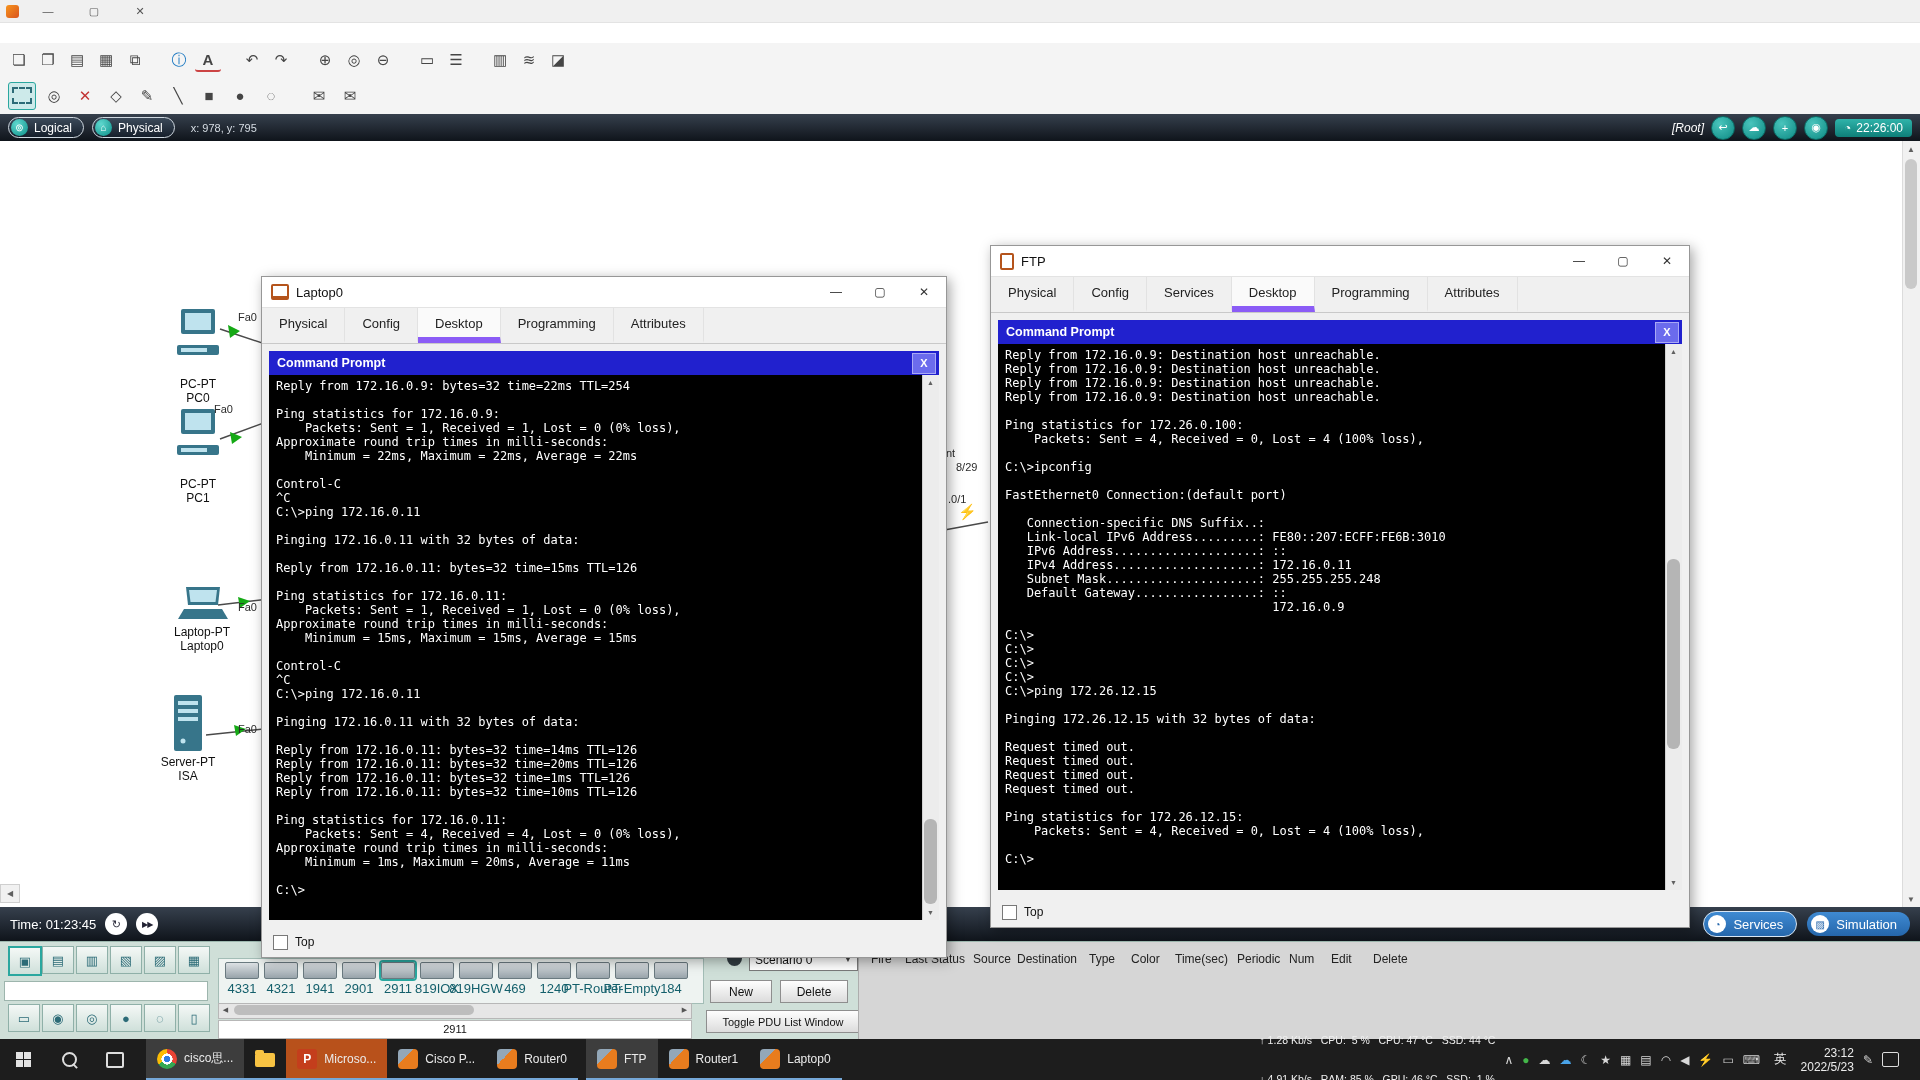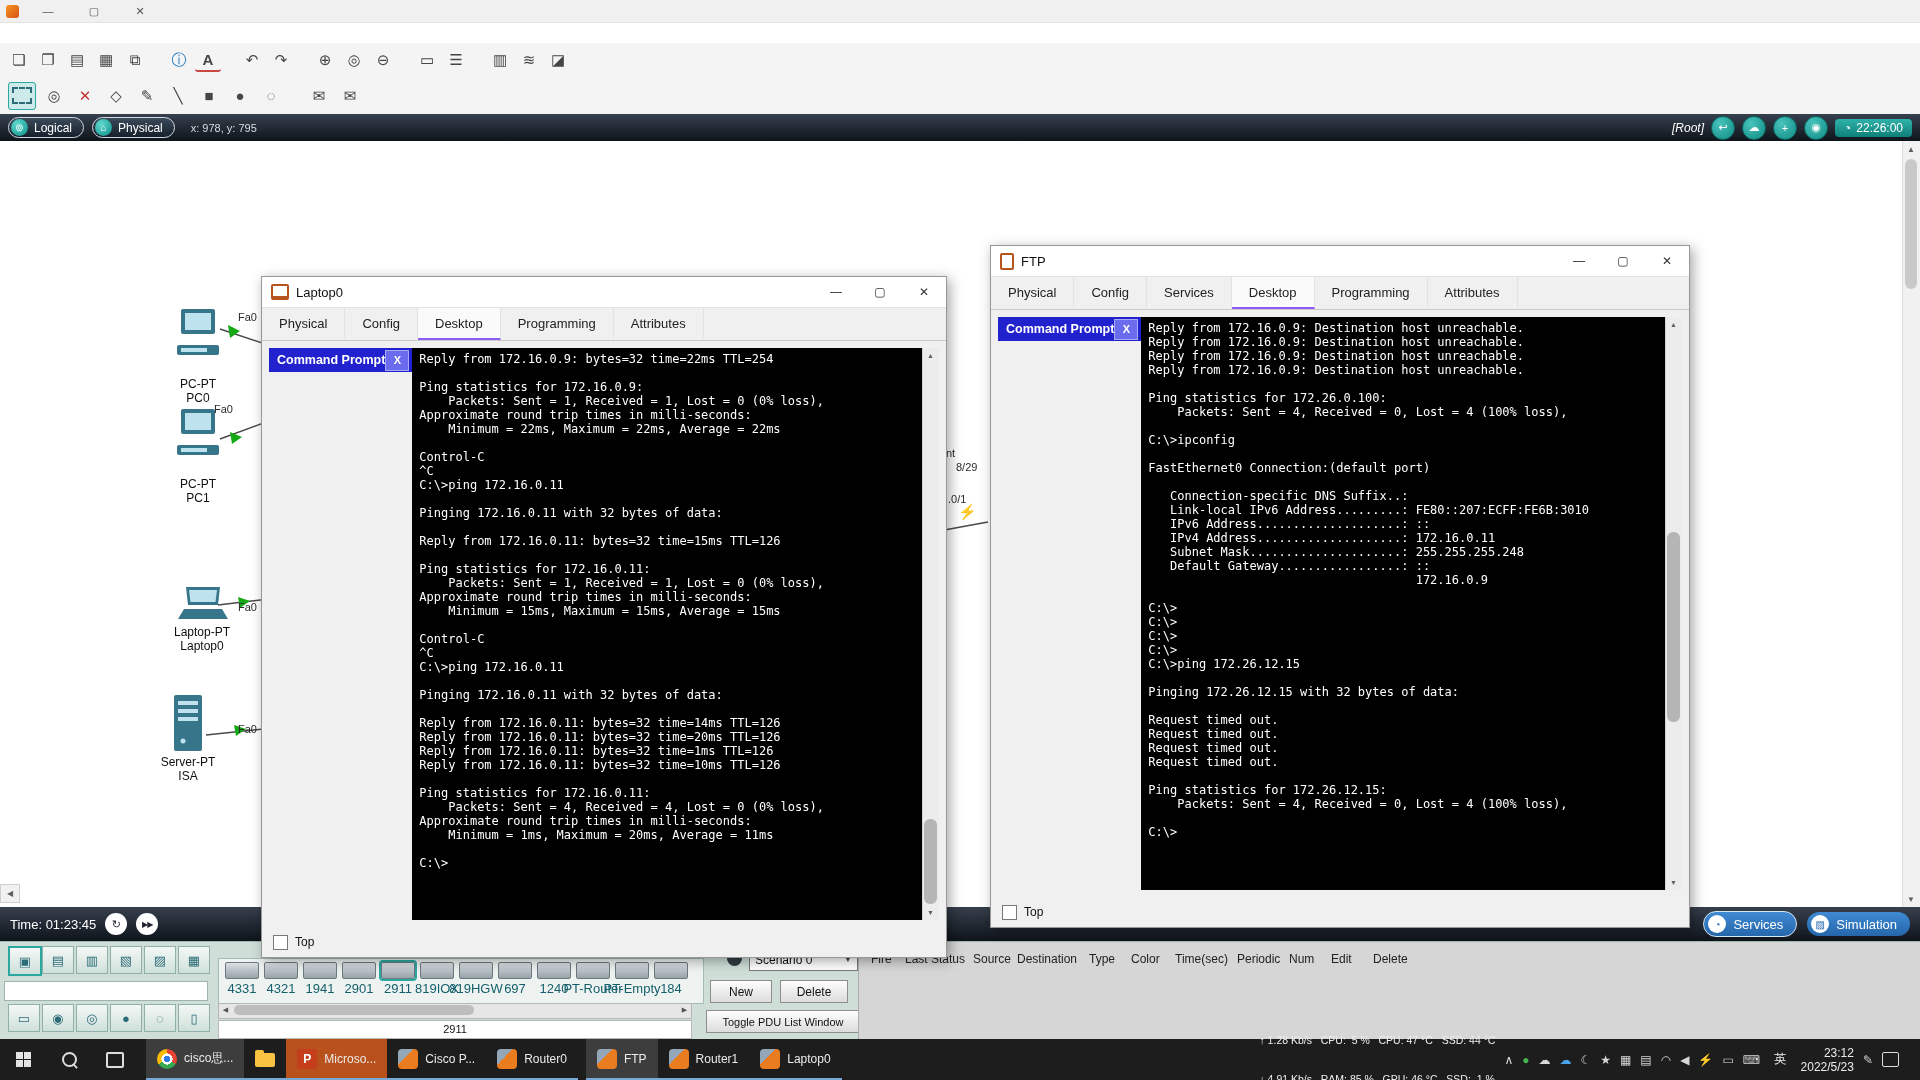--- a/index.html
+++ b/index.html
@@ -66,22 +66,22 @@
           box-shadow:3px 3px 12px rgba(0,0,0,.35);z-index:10;}
   .dlg-titlebar{height:30px;background:#fff;display:flex;align-items:center;padding-left:9px;gap:7px;
           border-bottom:1px solid #e3e3e3;flex:none;}
   .dlg-title{font-size:13px;color:#111;flex:1;}
   .dlg-controls{display:flex;height:100%;}
   .dlg-controls .wc{width:44px;display:flex;align-items:center;justify-content:center;font-size:12px;color:#333;}
   .mini-laptop{width:14px;height:10px;border:2px solid #b5541c;border-bottom-width:4px;border-radius:2px;flex:none;}
   .mini-server{width:10px;height:13px;border:2px solid #b5541c;border-radius:2px;flex:none;}
   .dlg-tabs{display:flex;background:#f0f0f0;border-bottom:1px solid #c9c9c9;flex:none;}
   .dlg-tab{padding:8px 17px 6px;font-size:13px;color:#222;border-right:1px solid #e2e2e2;border-bottom:3px solid transparent;}
-  .dlg-tab.active{background:#fafafa;border-bottom:2px solid #8b5cf6;}
-  .dlg-body{flex:1;margin:7px;display:flex;min-height:0;}
+  .dlg-tab.active{background:#fafafa;border-bottom:6px solid #8b5cf6;}
+  .dlg-body{flex:1;margin:7px;display:flex;flex-direction:column;min-height:0;}
   .cmd-bar{height:24px;background:#2121ce;color:#fff;display:flex;align-items:center;
            padding:0 3px 0 8px;font-size:12.5px;font-weight:bold;flex:none;}
   .cmd-x{margin-left:auto;width:22px;height:19px;background:#6b6bed;border:1px solid #a9a9f5;color:#fff;
          font-size:11px;display:flex;align-items:center;justify-content:center;}
   .terminal-wrap{flex:1;display:flex;background:#000;min-height:0;}
   .terminal{flex:1;color:#fff;font-family:"DejaVu Sans Mono",monospace;font-size:12px;line-height:14px;
             white-space:pre;padding:4px 7px;overflow:hidden;}
   .tscroll{width:16px;background:#ececec;position:relative;border-left:1px solid #d2d2d2;flex:none;}
   .tscroll .arr{position:absolute;left:0;width:15px;height:15px;font-size:7px;color:#606060;
                 display:flex;align-items:center;justify-content:center;}
@@ -558,21 +558,21 @@
       <div class="dev-item">
           <div class="dev-img"></div>
           <span class="dev-label">819IOX</span>
         </div>
       <div class="dev-item">
           <div class="dev-img"></div>
           <span class="dev-label">819HGW</span>
         </div>
       <div class="dev-item">
           <div class="dev-img"></div>
-          <span class="dev-label">697</span>
+          <span class="dev-label">469</span>
         </div>
       <div class="dev-item">
           <div class="dev-img"></div>
           <span class="dev-label">1240</span>
         </div>
       <div class="dev-item">
           <div class="dev-img"></div>
           <span class="dev-label">PT-Router</span>
         </div>
       <div class="dev-item">

